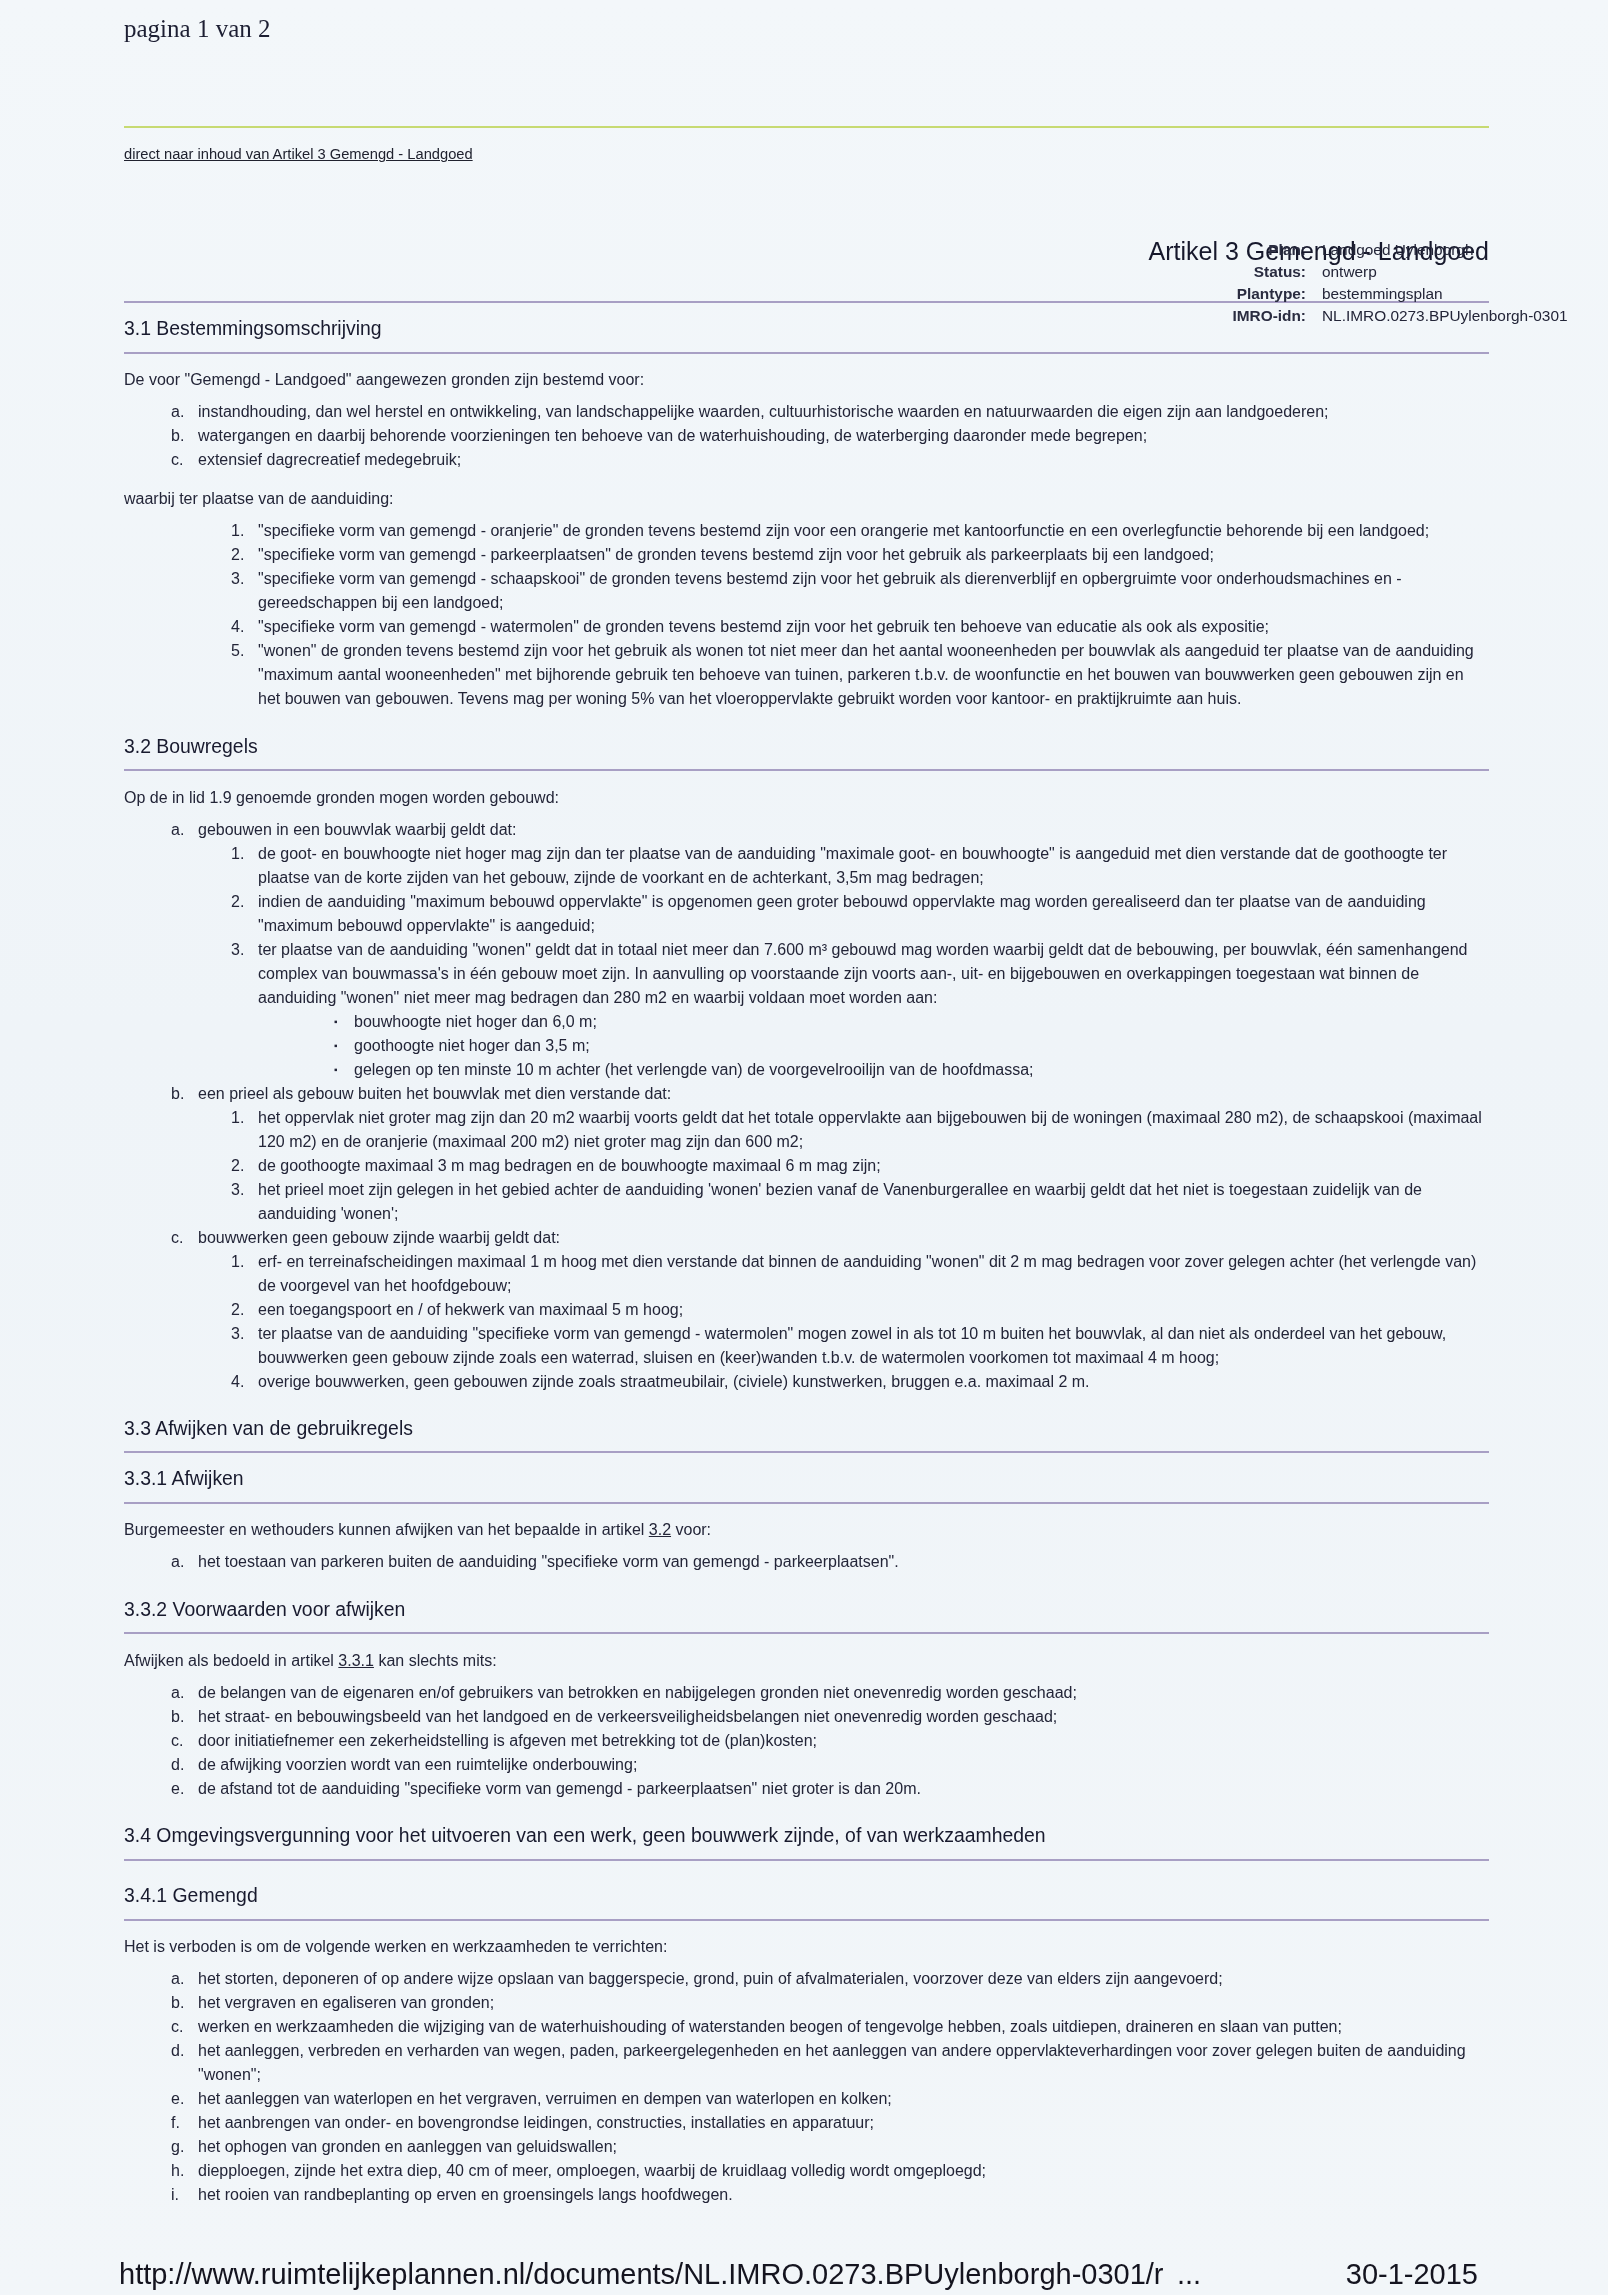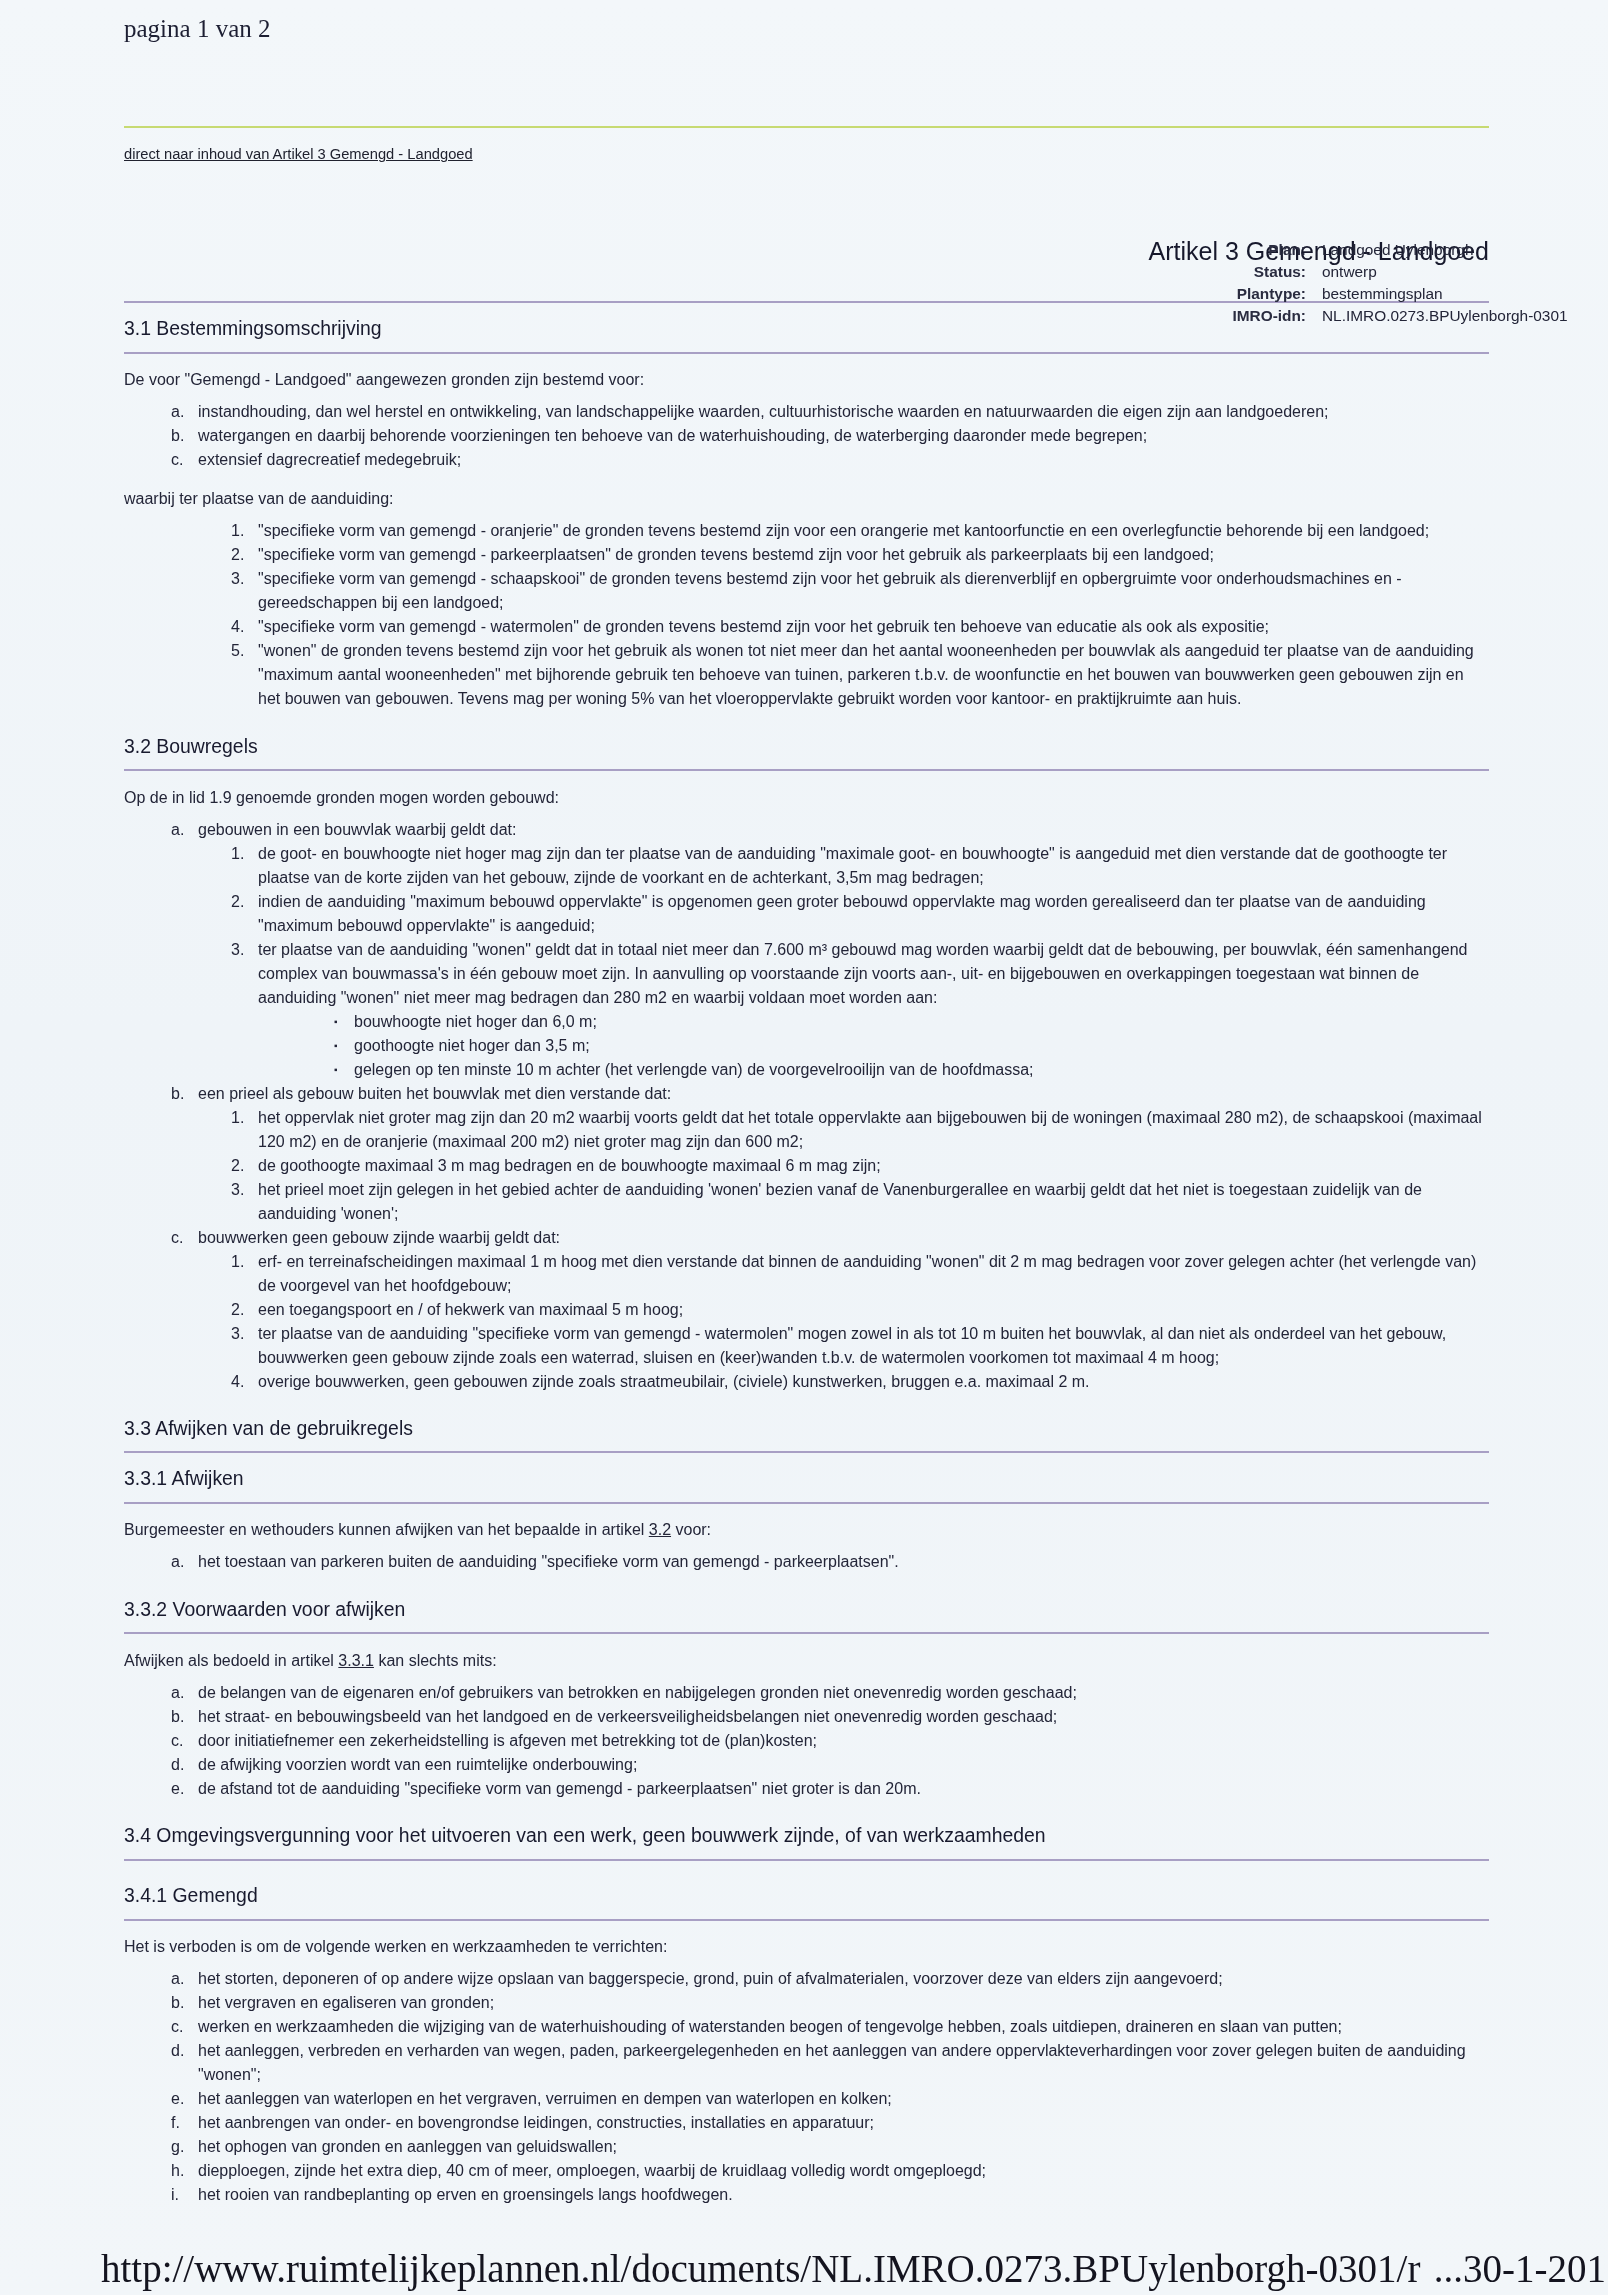--- a/index.html
+++ b/index.html
@@ -46,24 +46,24 @@
   .li { display:flex; }
   .li .m { flex:0 0 auto; }
   .li .t { flex:1 1 auto; }
   .lvl1 { padding-left:47px; }  .lvl1 .m { width:27px; }
   .lvl2 { padding-left:107px; } .lvl2 .m { width:27px; }
   .lvl3 { padding-left:210px; } .lvl3 .m { width:20px; font-size:10px; }
 
   .inlink { text-decoration:underline; cursor:pointer; }
 
   .pagefooter {
-    position:absolute; left:101px; right:131px; bottom:4px;
+    position:absolute; left:119px; right:131px; bottom:4px;
     display:flex; align-items:baseline;
-    font-family:Liberation Serif, serif;
-    font-size:39px; color:#14141f; white-space:nowrap;
+    font-family:Liberation Sans, sans-serif;
+    font-size:29px; color:#14141f; white-space:nowrap;
   }
   .pagefooter .dots { margin-left:13.4px; }
   .pagefooter .date { margin-left:auto; }
 </style>
 </head>
 <body>
 
 <div class="page">
   <div class="content">
 

